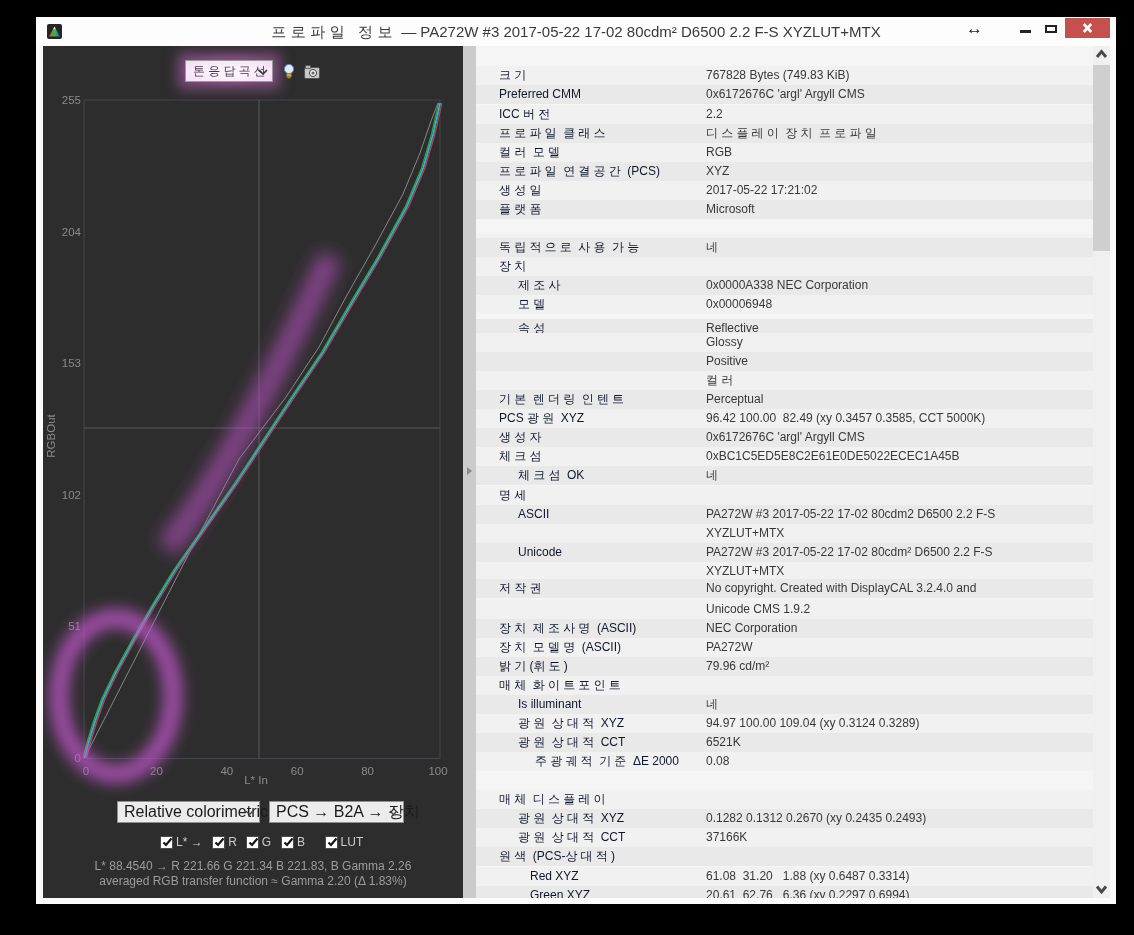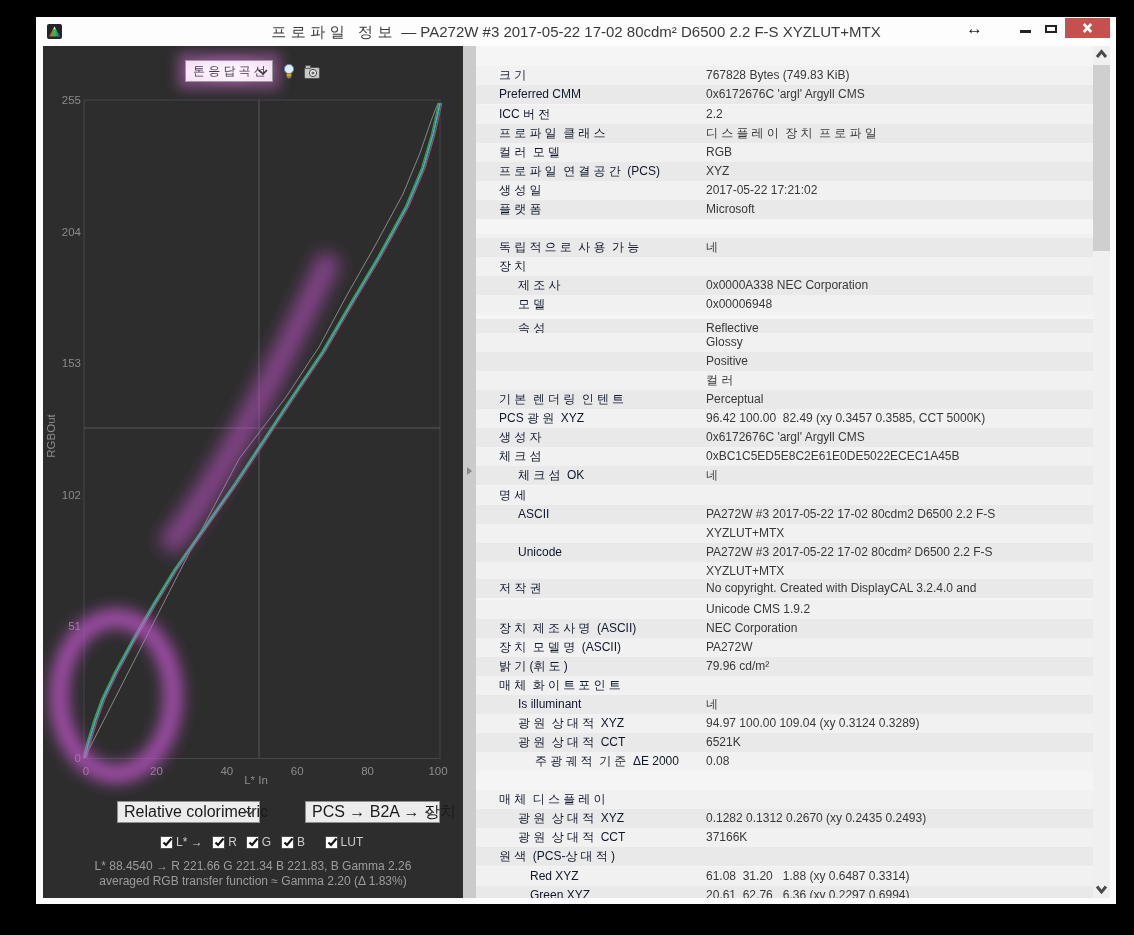--- a/index.html
+++ b/index.html
@@ -107,21 +107,21 @@
     </svg>
     <svg style="position:absolute;left:261px;top:19px;" width="16" height="14" viewBox="0 0 16 14">
       <rect x="0.5" y="2.5" width="15" height="11" rx="1.5" fill="#c9c9c9" stroke="#555" stroke-width="1"></rect>
       <rect x="1.5" y="0.5" width="5" height="3" fill="#bbb" stroke="#555" stroke-width="0.8"></rect>
       <circle cx="9" cy="8" r="3.6" fill="#eee" stroke="#444" stroke-width="1"></circle>
       <circle cx="9" cy="8" r="1.6" fill="#667"></circle>
     </svg>
     <div class="combo" style="left:74px;top:755px;width:143px;height:22px;">Relative colorimetric<svg width="9" height="6" style="position:absolute;right:5px;top:8px;">
             <path d="M1 1 L4.5 4.5 L8 1" stroke="#444" fill="none" stroke-width="1.4"></path>
           </svg></div>
-    <div class="combo" style="left:226px;top:755px;width:135px;height:22px;margin-left:36px;">PCS → B2A → 장치<svg width="9" height="6" style="position:absolute;right:5px;top:8px;">
+    <div class="combo" style="left:226px;top:755px;width:135px;height:22px;">PCS → B2A → 장치<svg width="9" height="6" style="position:absolute;right:5px;top:8px;">
             <path d="M1 1 L4.5 4.5 L8 1" stroke="#444" fill="none" stroke-width="1.4"></path>
           </svg></div>
     <div class="cbx" style="left:117px;top:790px;">
           <svg width="15" height="15" style="position:absolute;left:-1px;top:-2px;">
             <path d="M3.5 7.5 L6 10 L11.5 3.5" fill="none" stroke="#151515" stroke-width="2.2"></path>
           </svg>
         </div>
 <div class="cblabel" style="left:133px;top:790px;">L* →</div>
     <div class="cbx" style="left:169.3px;top:790px;">
           <svg width="15" height="15" style="position:absolute;left:-1px;top:-2px;">

